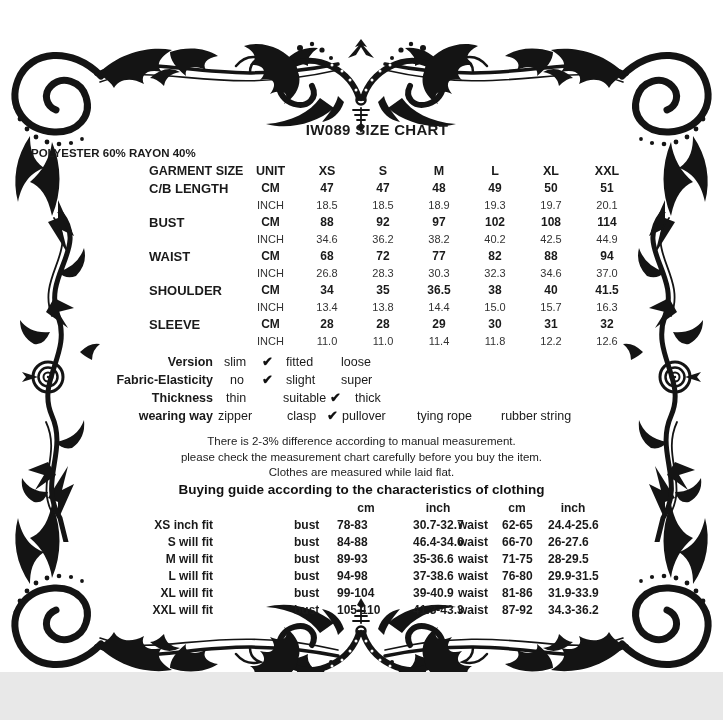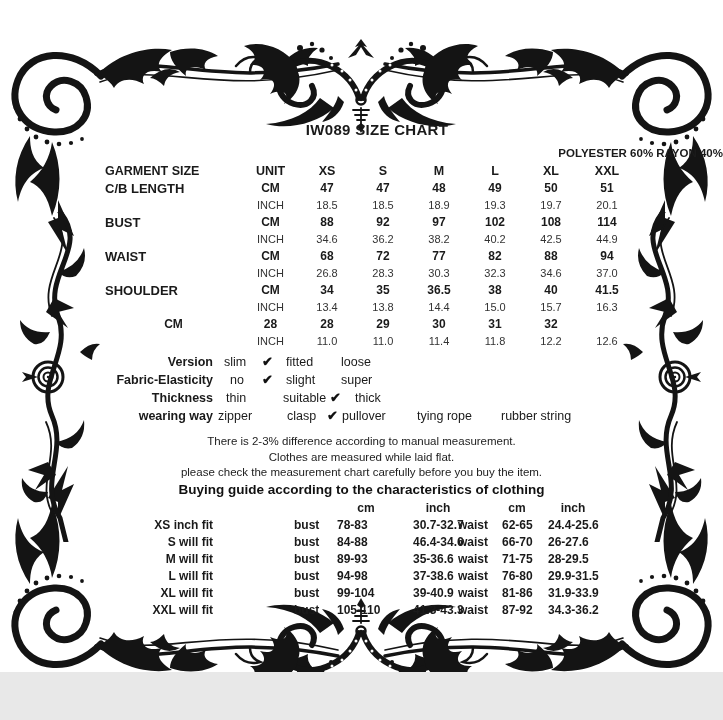--- a/index.html
+++ b/index.html
@@ -16,26 +16,26 @@
   .orn.bl{left:0;top:460px;transform:scaleY(-1);}
   .orn.br{left:383px;top:460px;transform:scale(-1,-1);}
   .orn.vine{width:100px;height:330px;}
   .orn.vl{left:2px;top:212px;}
   .orn.vr{left:621px;top:212px;transform:scaleX(-1);}
   .orn.damask{width:250px;height:95px;}
   .orn.dt{left:236px;top:38px;}
   .orn.db{left:236px;top:598px;transform:scaleY(-1);}
   
   .title{left:31px;width:692px;top:121px;text-align:center;font-size:15px;font-weight:700;letter-spacing:.3px;}
-  .subtitle{left:31px;width:692px;top:147px;text-align:right;font-size:11.5px;font-weight:700;}
+  .subtitle{left:31px;width:692px;top:147px;text-align:left;font-size:11.5px;font-weight:700;}
   
   .sizes{left:105px;top:163px;width:532px;}
   .srow{display:grid;grid-template-columns:137px 57px repeat(6,56px);height:17px;align-items:center;}
   .srow span{text-align:center;font-size:12px;line-height:17px;white-space:nowrap;}
-  .srow .lbl{text-align:left;font-size:13px;font-weight:700;}
+  .srow .lbl{text-align:left;font-size:13px;font-weight:700;margin-left:44px;}
   .srow.head span{font-weight:700;font-size:12.5px;}
   .size-rows .srow:nth-child(odd) span{font-weight:700;}
   .size-rows .srow:nth-child(even) span{font-weight:400;font-size:11px;color:#333;}
   .size-rows .srow:nth-child(even) span.lbl{font-weight:700;}
   
   .attrs{left:0;top:353px;width:723px;}
   .arow{position:relative;height:18px;font-size:12.5px;line-height:18px;}
   .arow .albl{position:absolute;left:0;width:213px;text-align:right;font-weight:700;}
   .arow .opt{position:absolute;white-space:nowrap;}
   .arow .chk{position:absolute;font-size:13px;font-weight:700;color:#111;}
@@ -270,20 +270,21 @@
         <span class="lbl"></span>
         <span>INCH</span>
         <span>13.4</span>
         <span>13.8</span>
         <span>14.4</span>
         <span>15.0</span>
         <span>15.7</span>
         <span>16.3</span>
       </div>
         <div class="srow">
+        <span class="lbl">SLEEVE</span>
         <span>CM</span>
         <span>28</span>
         <span>28</span>
         <span>29</span>
         <span>30</span>
         <span>31</span>
         <span>32</span>
       </div>
         <div class="srow">
         <span class="lbl"></span>
@@ -326,22 +327,22 @@
       <span class="opt" style="left:287px">clasp</span>
       <span class="chk" style="left:327px">✔</span>
       <span class="opt" style="left:342px">pullover</span>
       <span class="opt" style="left:417px">tying rope</span>
       <span class="opt" style="left:501px">rubber string</span>
     </div>
   </div>
 
   <div class="abs notes">
     <div class="note-line">There is 2-3% difference according to manual measurement.</div>
+    <div class="note-line">please check the measurement chart carefully before you buy the item.</div>
     <div class="note-line">Clothes are measured while laid flat.</div>
-    <div class="note-line">please check the measurement chart carefully before you buy the item.</div>
     <div class="guide-title">Buying guide according to the characteristics of clothing</div>
   </div>
 
   <div class="abs guide">
     <div class="ghead">
       <span class="h-cm1">cm</span>
       <span class="h-in1">inch</span>
       <span class="h-cm2">cm</span>
       <span class="h-in2">inch</span>
     </div>

